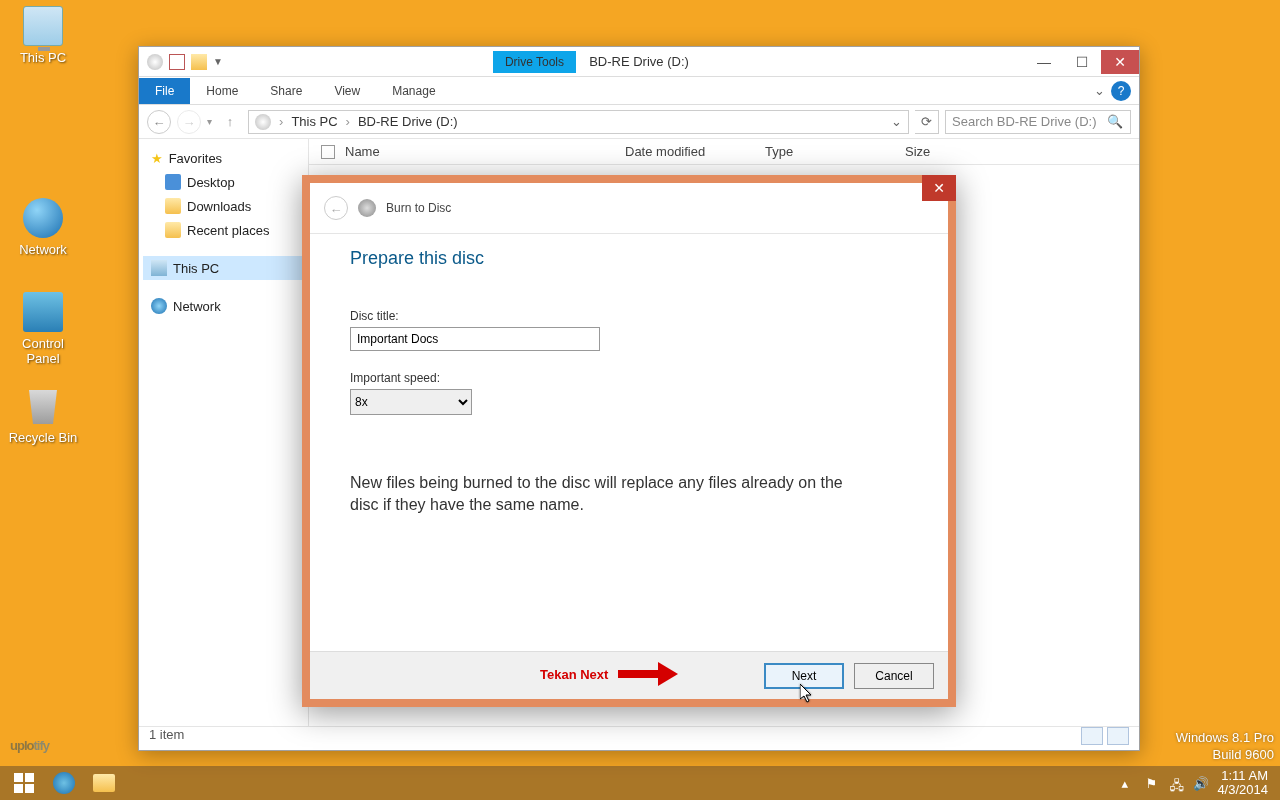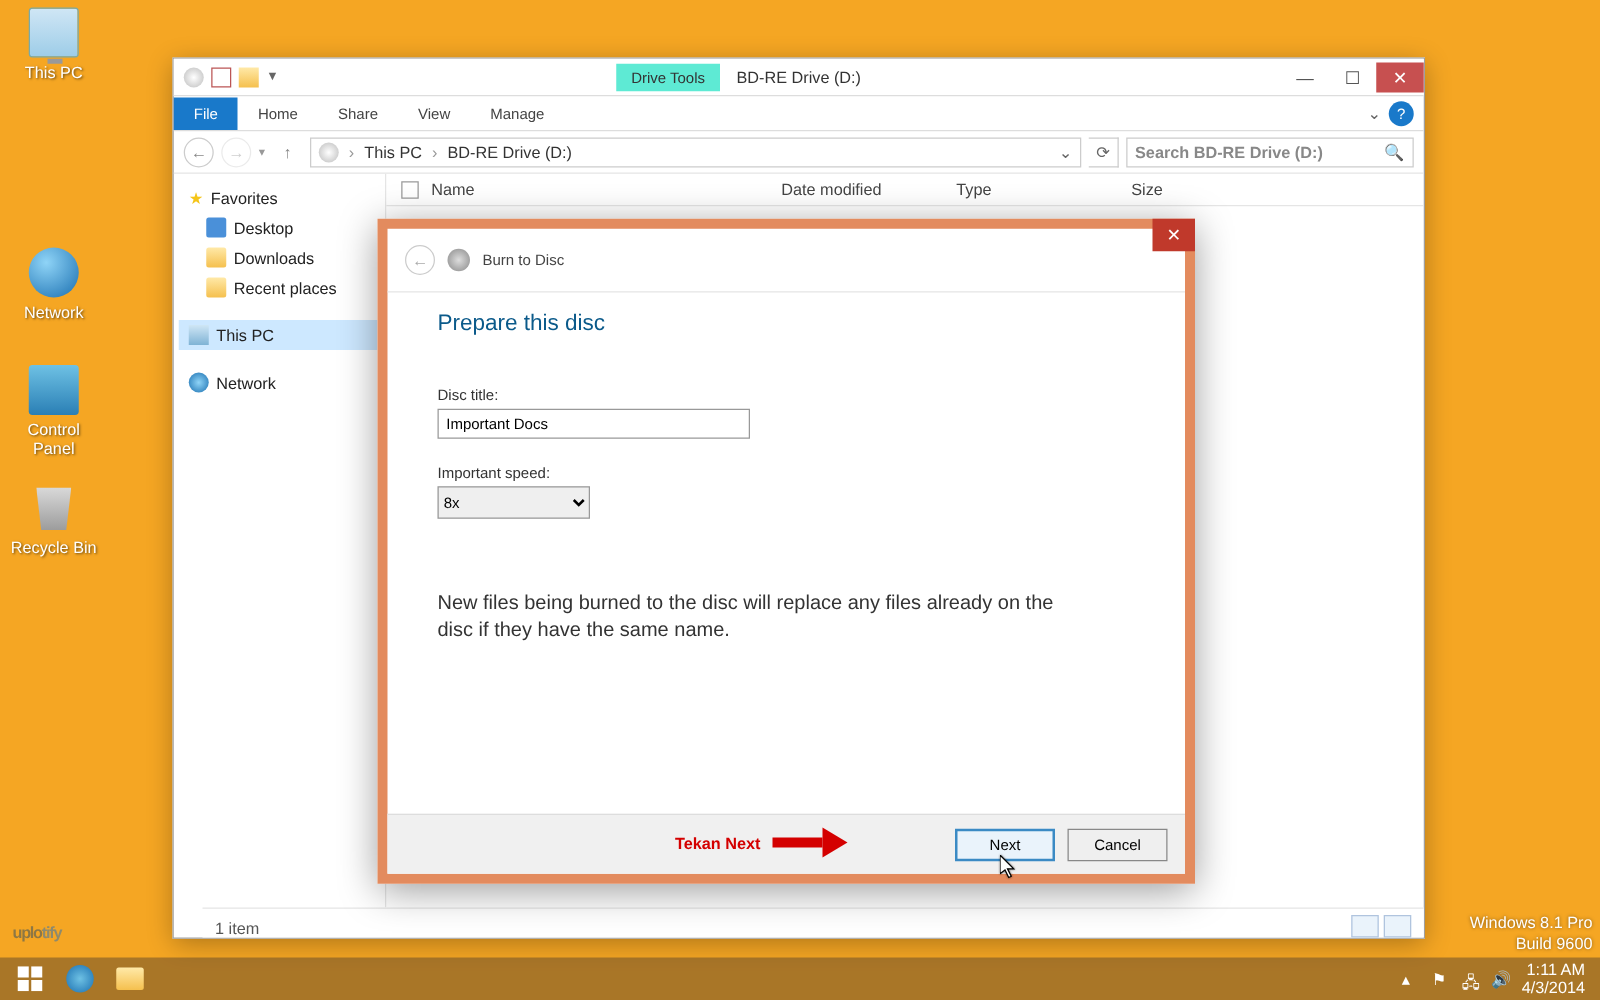--- a/index.html
+++ b/index.html
@@ -12,59 +12,59 @@
 .ico-monitor::after{content:"";position:absolute;bottom:-6px;left:14px;width:12px;height:4px;background:#999;}
 .ico-globe{background:radial-gradient(circle at 35% 30%,#8fd4f7,#1a6fb0);border-radius:50%;}
 .ico-panel{background:linear-gradient(#6ec1e4,#2a7fb5);border-radius:3px;}
 .ico-bin{background:linear-gradient(#e0e0e0,#999);clip-path:polygon(15% 10%,85% 10%,75% 95%,25% 95%);}
 
 
 .explorer { position:absolute; left:138px; top:46px; width:1002px; height:705px; background:#fff; border:1px solid #a0a0a0; box-shadow:0 4px 20px rgba(0,0,0,.3); }
 .titlebar { height:30px; background:#fff; display:flex; align-items:center; border-bottom:1px solid #ddd; }
 .titlebar .qat { display:flex; align-items:center; gap:6px; padding-left:8px; }
 .qat-ico{width:16px;height:16px;display:inline-block;}
-.titlebar .ctx-tab{ margin-left:270px; background:#5eead4; padding:4px 12px; font-size:12px; color:#333;}
+.titlebar .ctx-tab{ margin-left:270px; background:#0ea5e9; padding:4px 12px; font-size:12px; color:#333;}
 .titlebar .wtitle{ position:absolute; left:0; right:0; text-align:center; font-size:13px; color:#333; pointer-events:none;}
 .wincontrols{ margin-left:auto; display:flex; }
 .wincontrols div{ width:38px; height:24px; display:flex; align-items:center; justify-content:center; color:#555; font-size:14px;}
 .wincontrols .close{ background:#c75050; color:#fff;}
 
 
 .ribbon{ height:28px; display:flex; align-items:center; border-bottom:1px solid #ddd; position:relative;}
 .ribbon .tab{ padding:6px 16px; color:#444; font-size:12px;}
 .ribbon .file-tab{ background:#1979ca; color:#fff;}
 .ribbon .chev{ margin-left:auto; padding-right:6px; color:#666;}
 .ribbon .help{ width:20px; height:20px; background:#1979ca; color:#fff; border-radius:50%; display:flex; align-items:center; justify-content:center; font-size:12px; margin-right:8px;}
 
 
 .addr-row{ height:34px; display:flex; align-items:center; gap:6px; padding:0 8px; border-bottom:1px solid #e5e5e5;}
 .navbtn{width:24px;height:24px;border:1px solid #ccc;border-radius:50%;display:flex;align-items:center;justify-content:center;color:#888;font-size:13px;}
 .addr-bar{flex:1;height:24px;border:1px solid #ccc;display:flex;align-items:center;padding:0 6px;gap:6px;color:#333;font-size:12px;}
 .addr-bar .sep{color:#999;margin:0 2px;}
 .addr-refresh{width:24px;height:24px;border:1px solid #ccc;border-left:none;display:flex;align-items:center;justify-content:center;color:#666;}
-.searchbox{width:230px;height:24px;border:1px solid #ccc;display:flex;align-items:center;padding:0 6px;color:#888;font-size:12px;justify-content:space-between;font-weight:bold;}
+.searchbox{width:186px;height:24px;border:1px solid #ccc;display:flex;align-items:center;padding:0 6px;color:#888;font-size:12px;justify-content:space-between;}
 
 
 .body{display:flex;height:calc(100% - 30px - 28px - 34px - 24px);}
 .nav-pane{width:170px;border-right:1px solid #e5e5e5;padding:8px 4px;}
 .nav-group{margin-bottom:14px;}
 .nav-item{display:flex;align-items:center;gap:6px;padding:4px 8px;font-size:13px;color:#222;}
 .nav-item.sel{background:#cde8ff;}
 .nav-ico{width:16px;height:16px;display:inline-block;}
 .star{color:#f5c518;}
 .folder-i{background:linear-gradient(#ffe9a8,#f5c04e);border-radius:2px;}
 .blue-i{background:#4a90d9;border-radius:2px;}
 
 .content{flex:1;position:relative;}
 .col-headers{height:26px;display:flex;align-items:center;border-bottom:1px solid #e5e5e5;padding-left:12px;font-size:12px;color:#444;}
 .col-headers .chk{width:14px;height:14px;border:1px solid #999;margin-right:10px;}
 .col-headers span{display:inline-block;}
 
 
-.statusbar{position:absolute;bottom:0;left:0;right:0;height:24px;border-top:1px solid #e5e5e5;display:flex;align-items:flex-end;padding:0 10px;font-size:12px;color:#555;background:#fff;margin-left:23px;}
+.statusbar{position:absolute;bottom:0;left:0;right:0;height:24px;border-top:1px solid #e5e5e5;display:flex;align-items:flex-start;padding:0 10px;font-size:12px;color:#555;background:#fff;}
 .statusbar .views{margin-left:auto;display:flex;gap:4px;}
 .statusbar .vbtn{width:22px;height:18px;border:1px solid #b0c4de;background:#eaf3fb;}
 
 
 .dialog{position:absolute;left:302px;top:175px;width:654px;height:532px;background:#fff;border:8px solid #e38b5e;box-shadow:0 6px 30px rgba(0,0,0,.4);}
 .dialog-close{position:absolute;top:-8px;right:-8px;width:34px;height:26px;background:#c0392b;color:#fff;display:flex;align-items:center;justify-content:center;font-size:14px;}
 .dialog-hdr{height:50px;display:flex;align-items:center;gap:10px;padding:0 14px;}
 .dialog-back{width:24px;height:24px;border:1px solid #ccc;border-radius:50%;display:flex;align-items:center;justify-content:center;color:#aaa;}
 .dialog-title{font-size:12px;color:#444;}
 .dialog-body{padding:14px 40px 0;border-top:1px solid #e5e5e5;}

